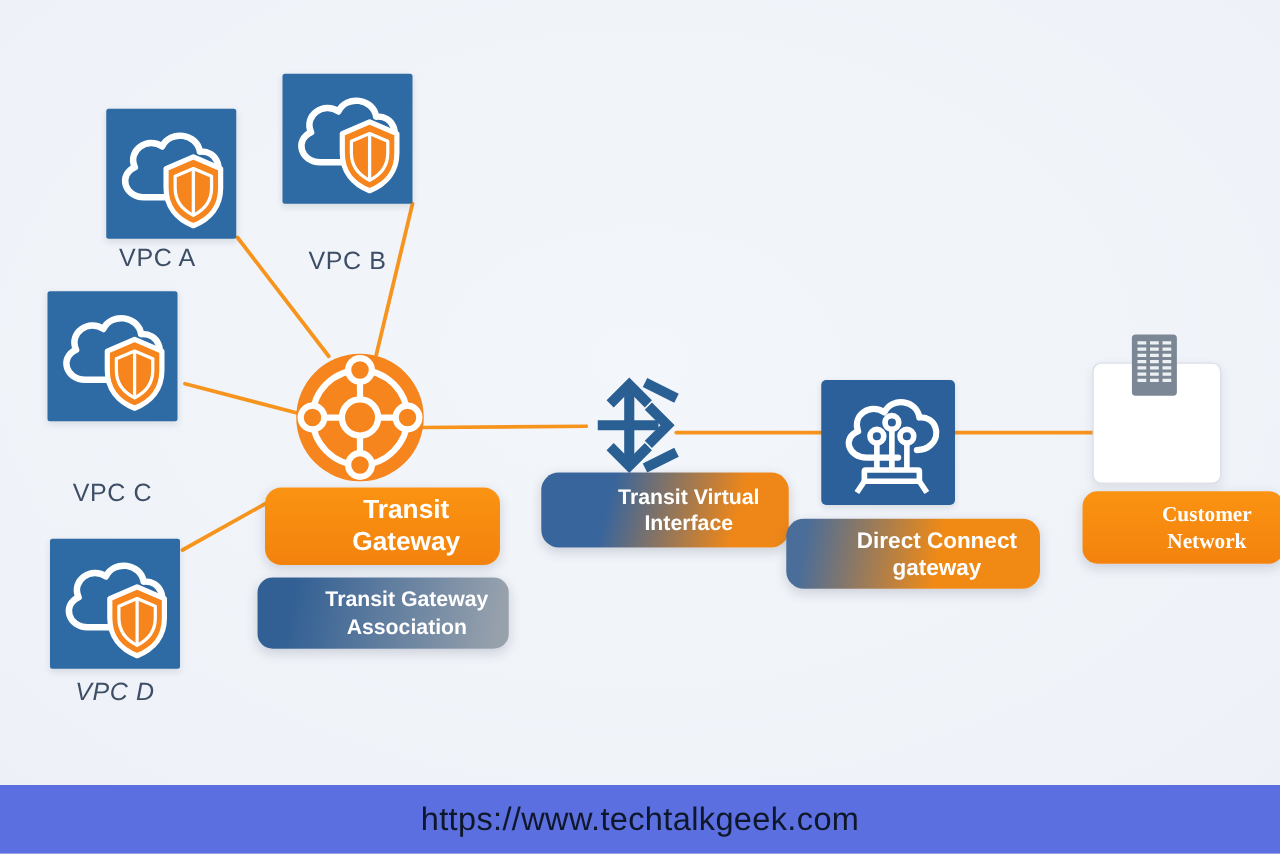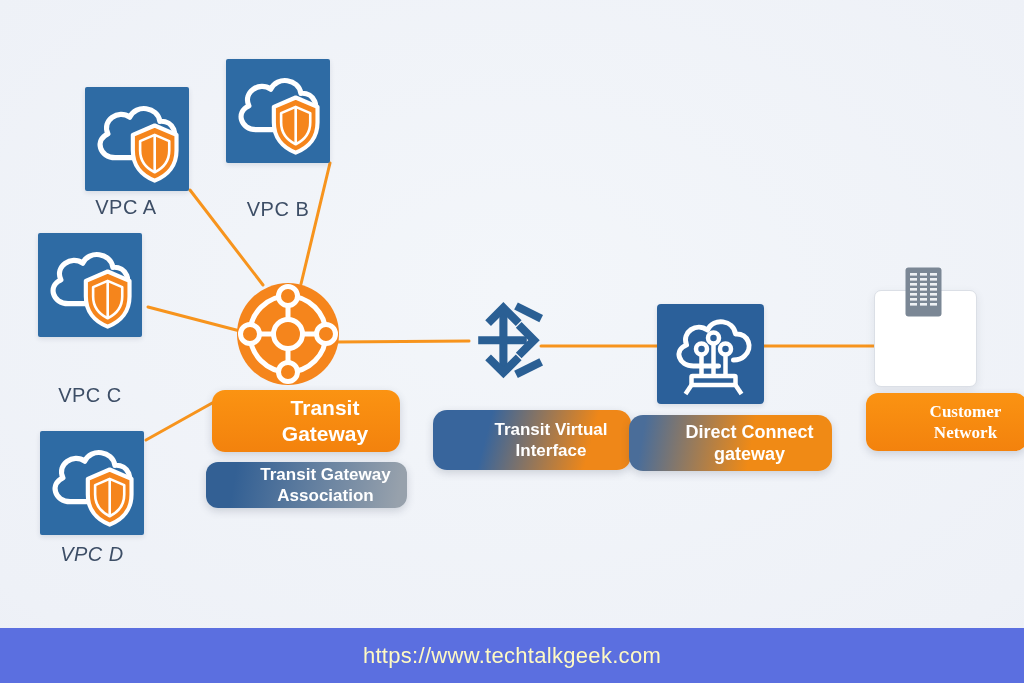--- a/index.html
+++ b/index.html
@@ -33,25 +33,25 @@
     display:flex;align-items:center;justify-content:center;text-align:center;
     color:#fff;font-weight:bold;line-height:1.25;
     box-shadow:0 3px 9px rgba(55,65,90,.20);
     padding-left:38px;
   }
   .tag-tgw{
     left:212px;top:390px;width:150px;height:62px;border-radius:13px;
     background:linear-gradient(180deg,#fb9312,#f3820d);font-size:21px;
   }
   .tag-tga{
-    left:206px;top:462px;width:163px;height:46px;border-radius:12px;
+    left:206px;top:462px;width:163px;height:57px;border-radius:12px;
     background:linear-gradient(100deg,#336094 15%,#97a1ac 95%);font-size:17px;
   }
   .tag-tvi{
-    left:433px;top:410px;width:160px;height:60px;border-radius:14px;
+    left:433px;top:378px;width:160px;height:60px;border-radius:14px;
     background:linear-gradient(105deg,#38659c 28%,#ef8718 78%);font-size:17px;
   }
   .tag-dcg{
     left:629px;top:415px;width:165px;height:56px;border-radius:14px;
     background:linear-gradient(100deg,#4a6d99 8%,#f08a15 60%);font-size:18px;
   }
   .tag-cn{
     left:866px;top:393px;width:123px;height:58px;border-radius:12px;
     background:linear-gradient(180deg,#fb9312,#f3820d);font-size:17px;font-family:Liberation Serif, serif;
   }
@@ -69,21 +69,21 @@
     box-shadow:0 3px 8px rgba(60,70,90,.10);
     z-index:2;
   }
   .building-icon{left:905px;top:267px;width:37px;height:50px;z-index:4;}
 
   .footer-bar{
     position:absolute;left:0;top:628px;width:1024px;height:55px;
     background:#5b6fe0;z-index:5;
     display:flex;align-items:center;justify-content:center;
   }
-  .footer-url{color:#fef9c3;font-size:22px;letter-spacing:.3px;}
+  .footer-url{color:#0f172a;font-size:26px;letter-spacing:.3px;}
 </style>
 </head>
 <body>
 
 <div class="canvas">
 
   <svg class="connectors" width="1024" height="683">
     <line x1="190" y1="190" x2="263" y2="285"></line>
     <line x1="330" y1="163" x2="301" y2="284"></line>
     <line x1="148" y1="307" x2="240" y2="331"></line>

